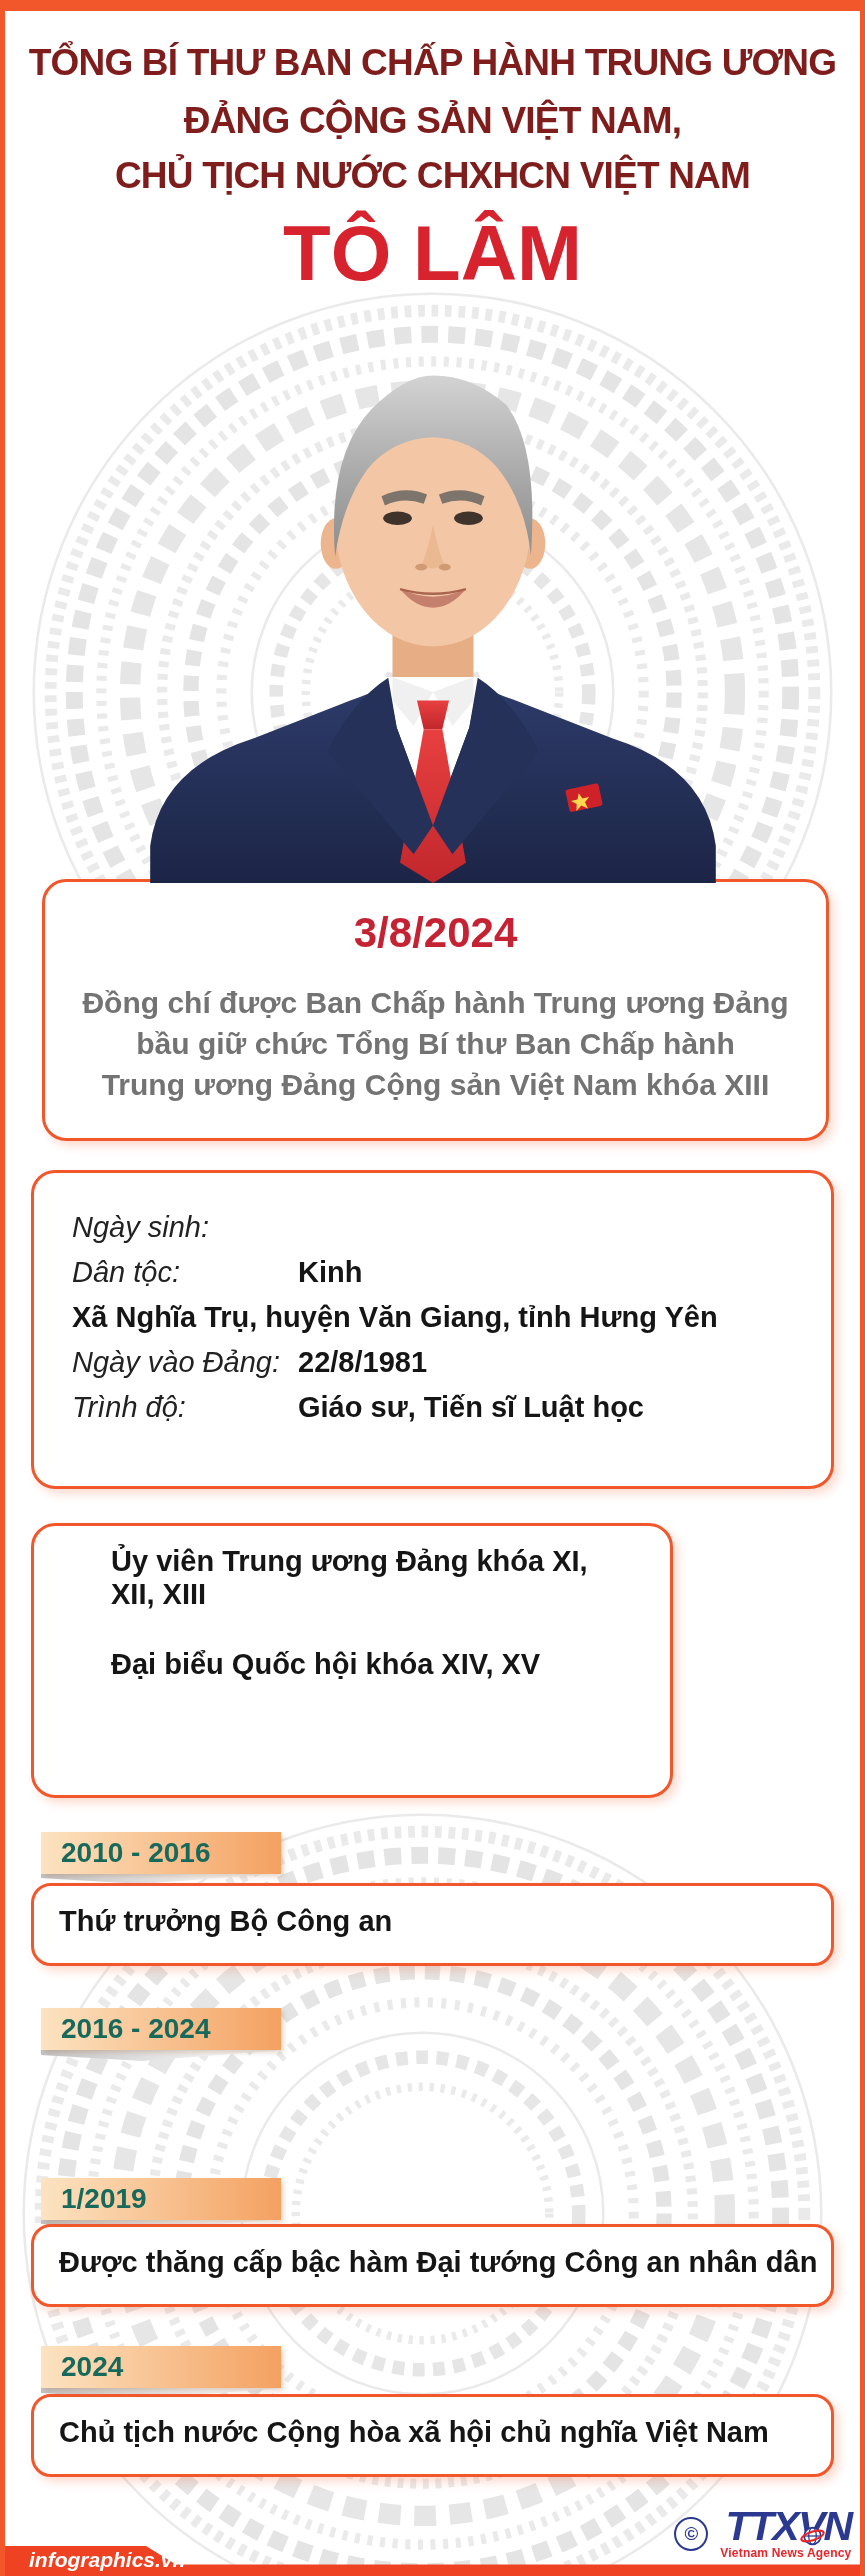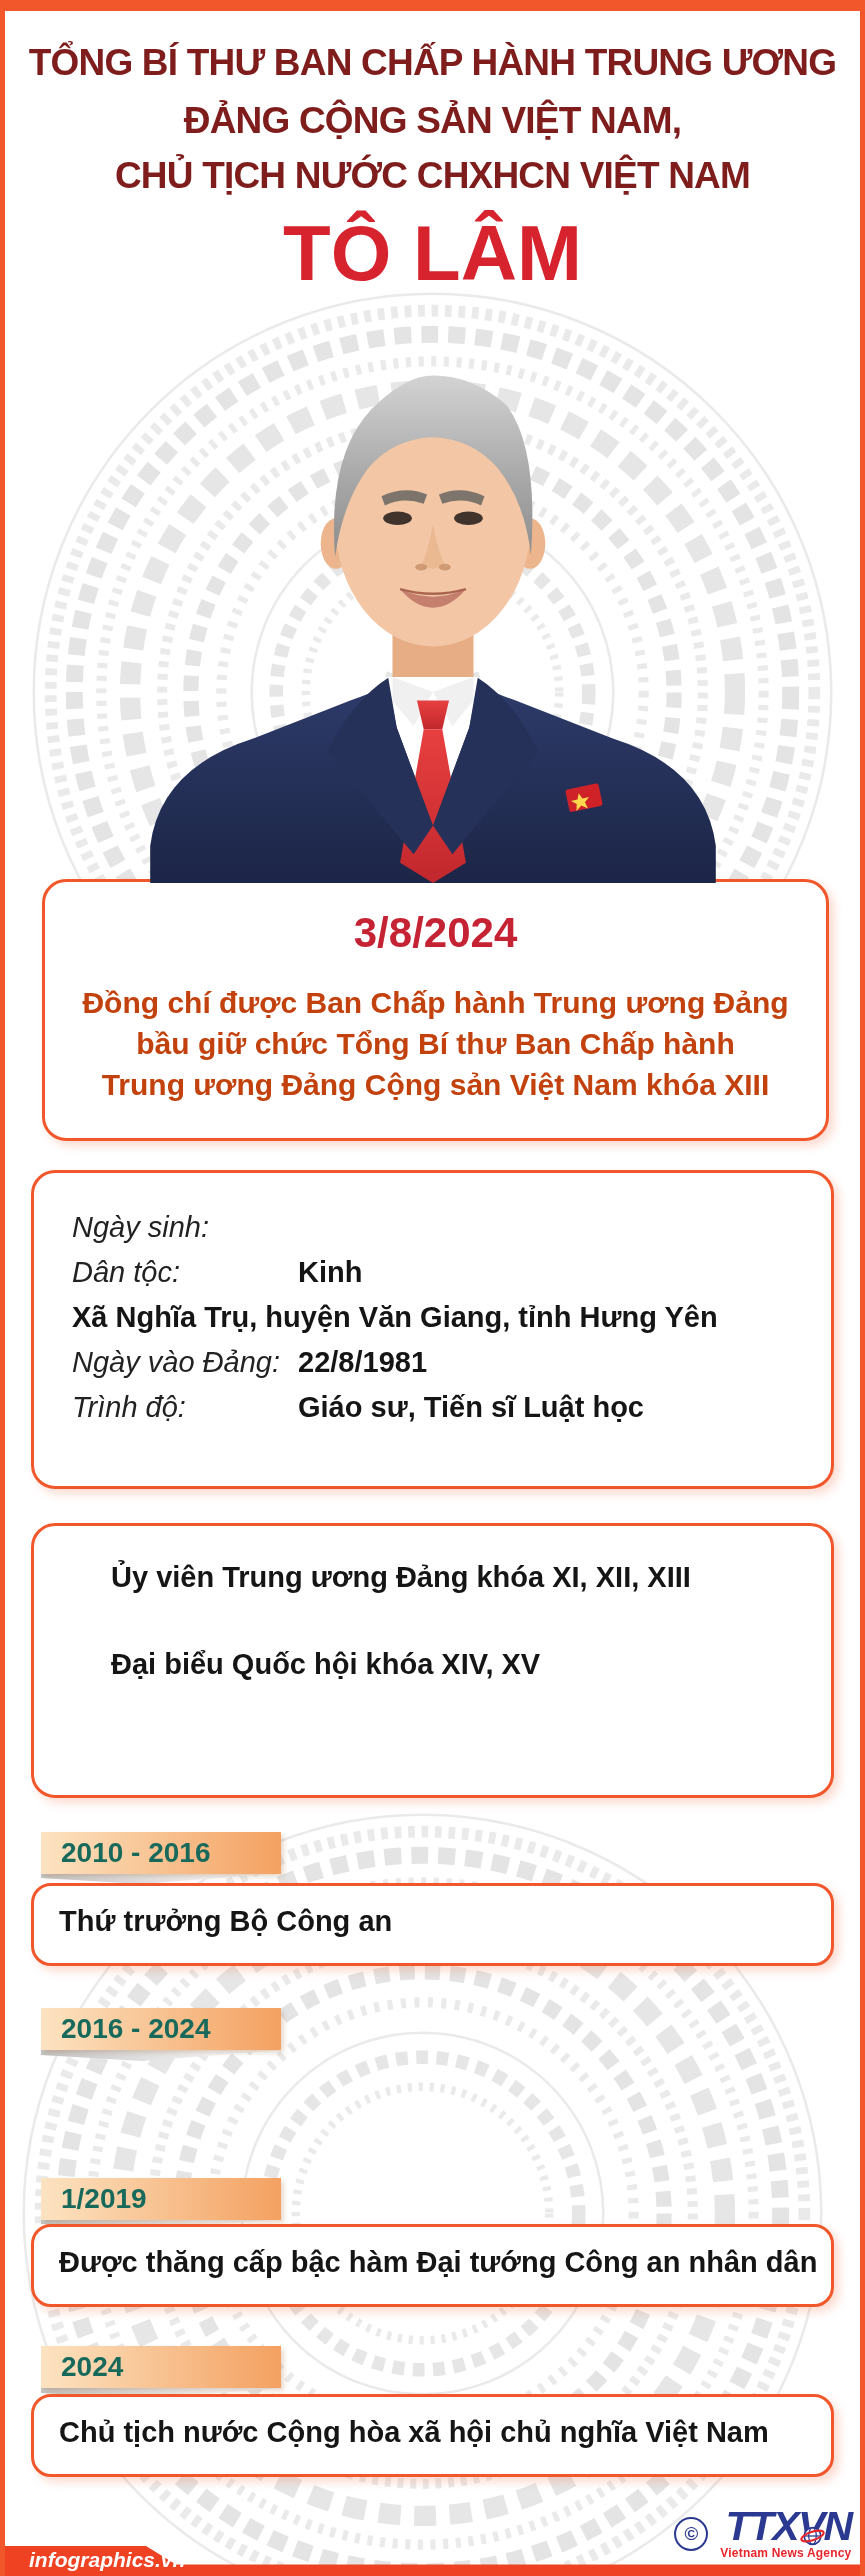--- a/index.html
+++ b/index.html
@@ -23,26 +23,26 @@
     font-weight:bold;color:#d7232e;font-size:78px;line-height:81px;letter-spacing:0px;z-index:1;}
   
   .portrait{position:absolute;left:50%;top:329px;transform:translateX(-50%);z-index:3;}
   
   .card{position:absolute;background:#ffffff;border:3.4px solid #f1572b;border-radius:24px;
     box-shadow:5px 5px 10px rgba(241,90,41,.22);z-index:2;box-sizing:border-box;}
   .appointment-card{left:42px;top:879px;width:787px;height:262px;}
   .appt-date{position:absolute;left:0;top:27px;width:100%;text-align:center;
     font-size:42px;font-weight:bold;color:#c52233;}
   .appt-text{position:absolute;left:0;top:100px;width:100%;text-align:center;
-    font-size:30px;line-height:41px;font-weight:bold;color:#c2410c;}
+    font-size:30px;line-height:41px;font-weight:bold;color:#737373;}
   .profile-card{left:31px;top:1170px;width:803px;height:319px;padding:32px 46px 0 38px;}
   .profile-row{display:flex;font-size:29px;line-height:45px;}
   .profile-label{width:226px;flex:none;font-style:italic;color:#222;}
   .profile-value{flex:1;font-weight:bold;color:#151515;}
-  .memberships-card{left:31px;top:1523px;width:803px;height:275px;padding:22px 34px 0 52px;}
+  .memberships-card{left:31px;top:1523px;width:642px;height:275px;padding:22px 34px 0 52px;}
   .member-row{display:flex;align-items:center;height:59px;margin-bottom:28px;}
   .hex-shadow{filter:drop-shadow(2.5px 3.4px 2.5px rgba(110,110,110,.45));flex:none;margin-right:25px;}
   .hex-outer{position:relative;width:44px;height:34px;background:#ffffff;
     clip-path:polygon(26% 0%,74% 0%,100% 50%,74% 100%,26% 100%,0% 50%);}
   .hex-inner{position:absolute;left:3.4px;top:3.4px;width:37px;height:27px;background:#ee6950;
     clip-path:polygon(26% 0%,74% 0%,100% 50%,74% 100%,26% 100%,0% 50%);}
   .member-label{font-size:29px;font-weight:bold;color:#151515;}
   
   .tl-tag{position:absolute;left:41px;width:240px;height:42px;z-index:2;
     background:linear-gradient(90deg,#fce3c1,#f4a161);

